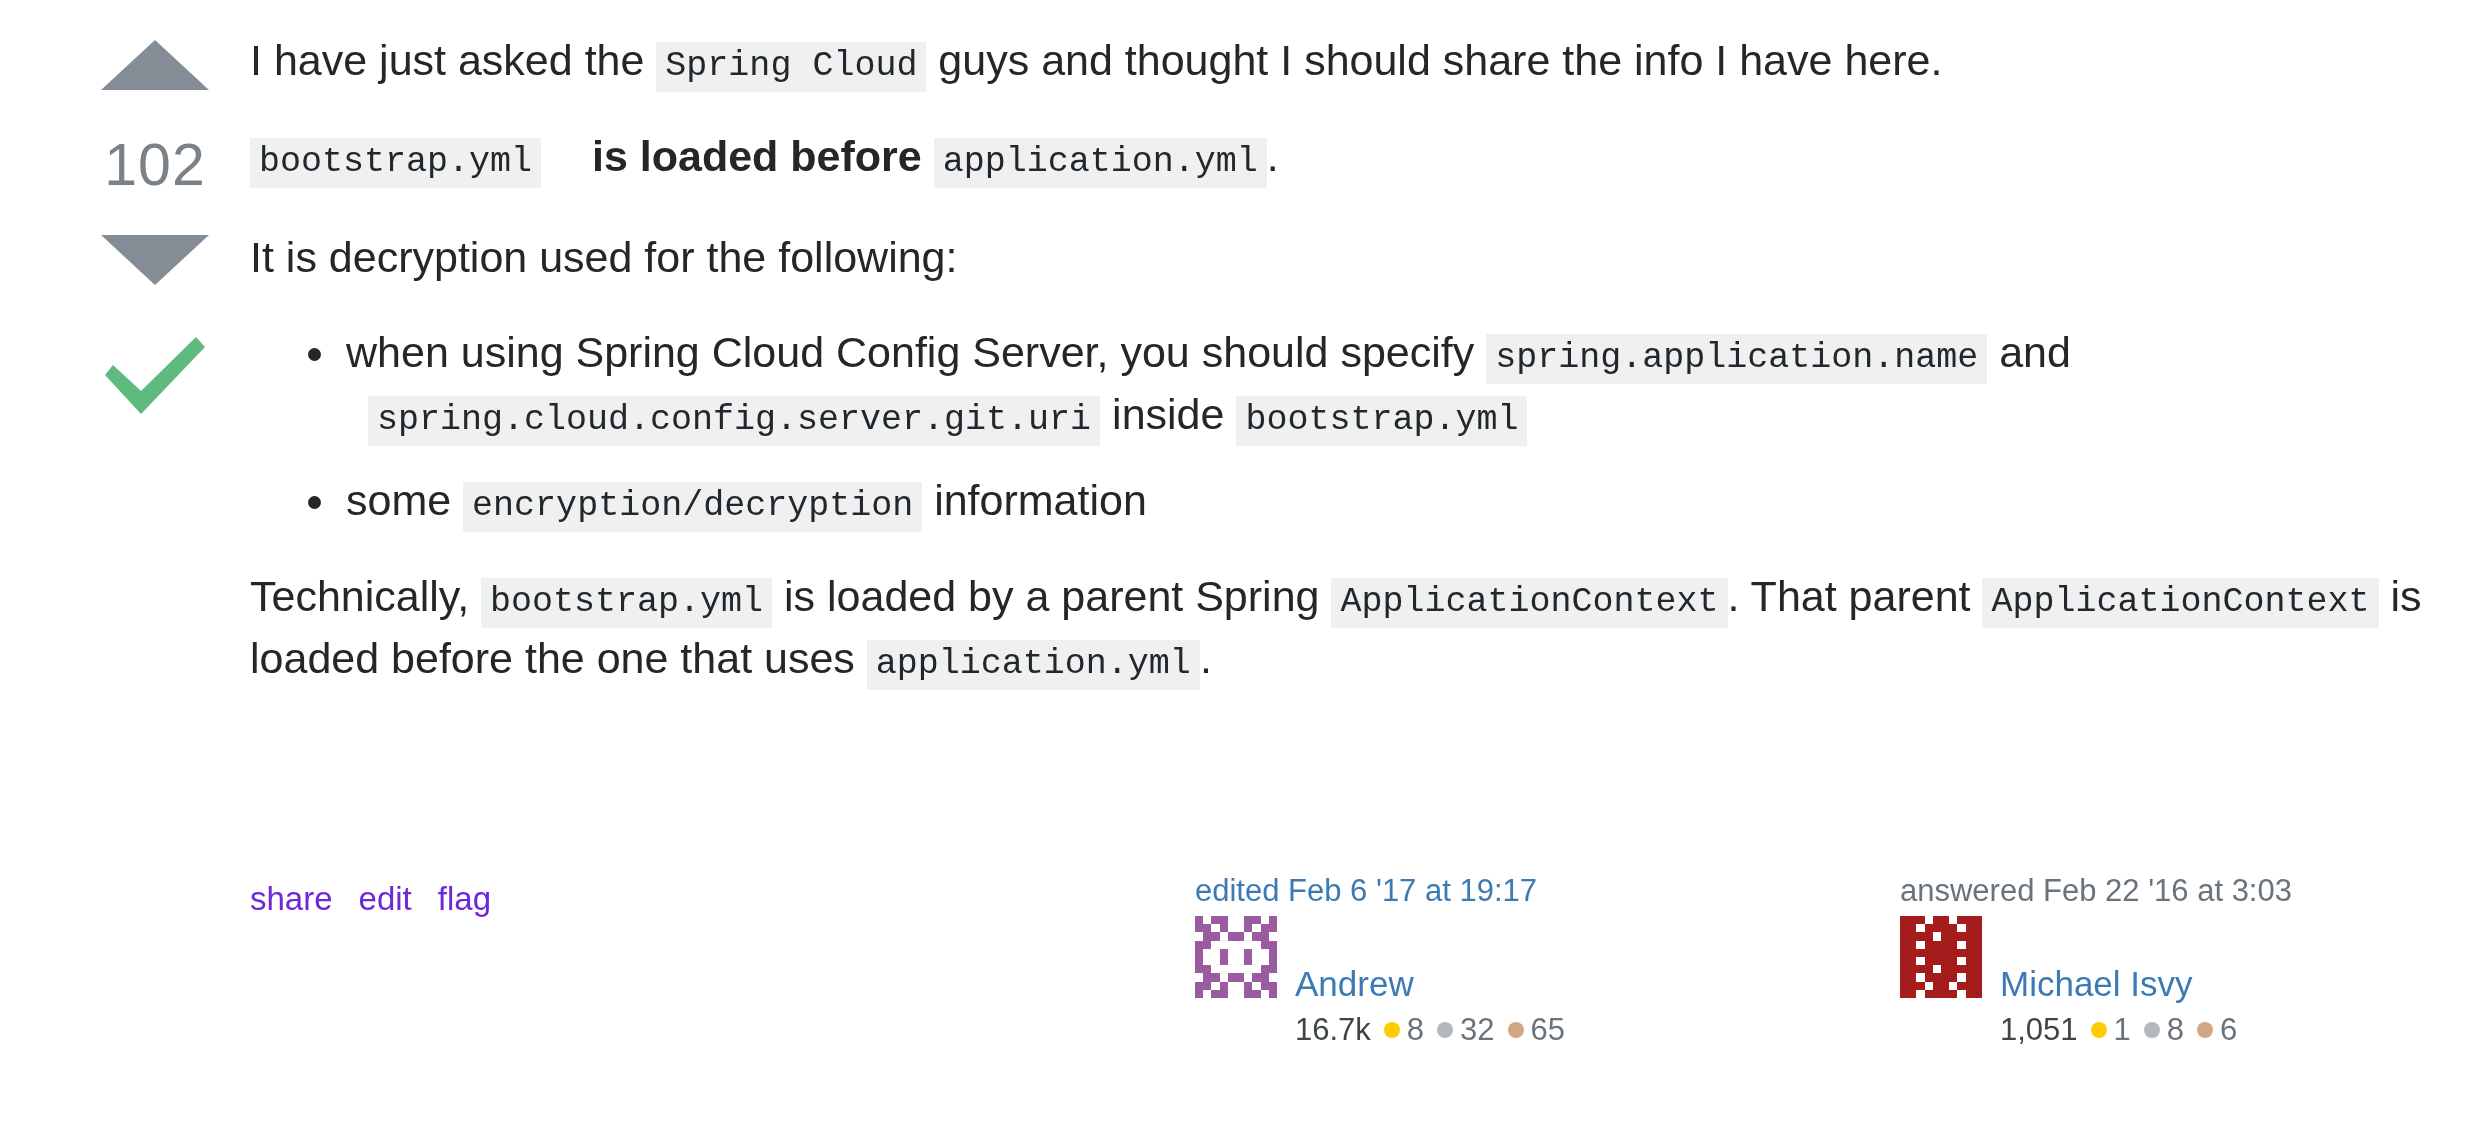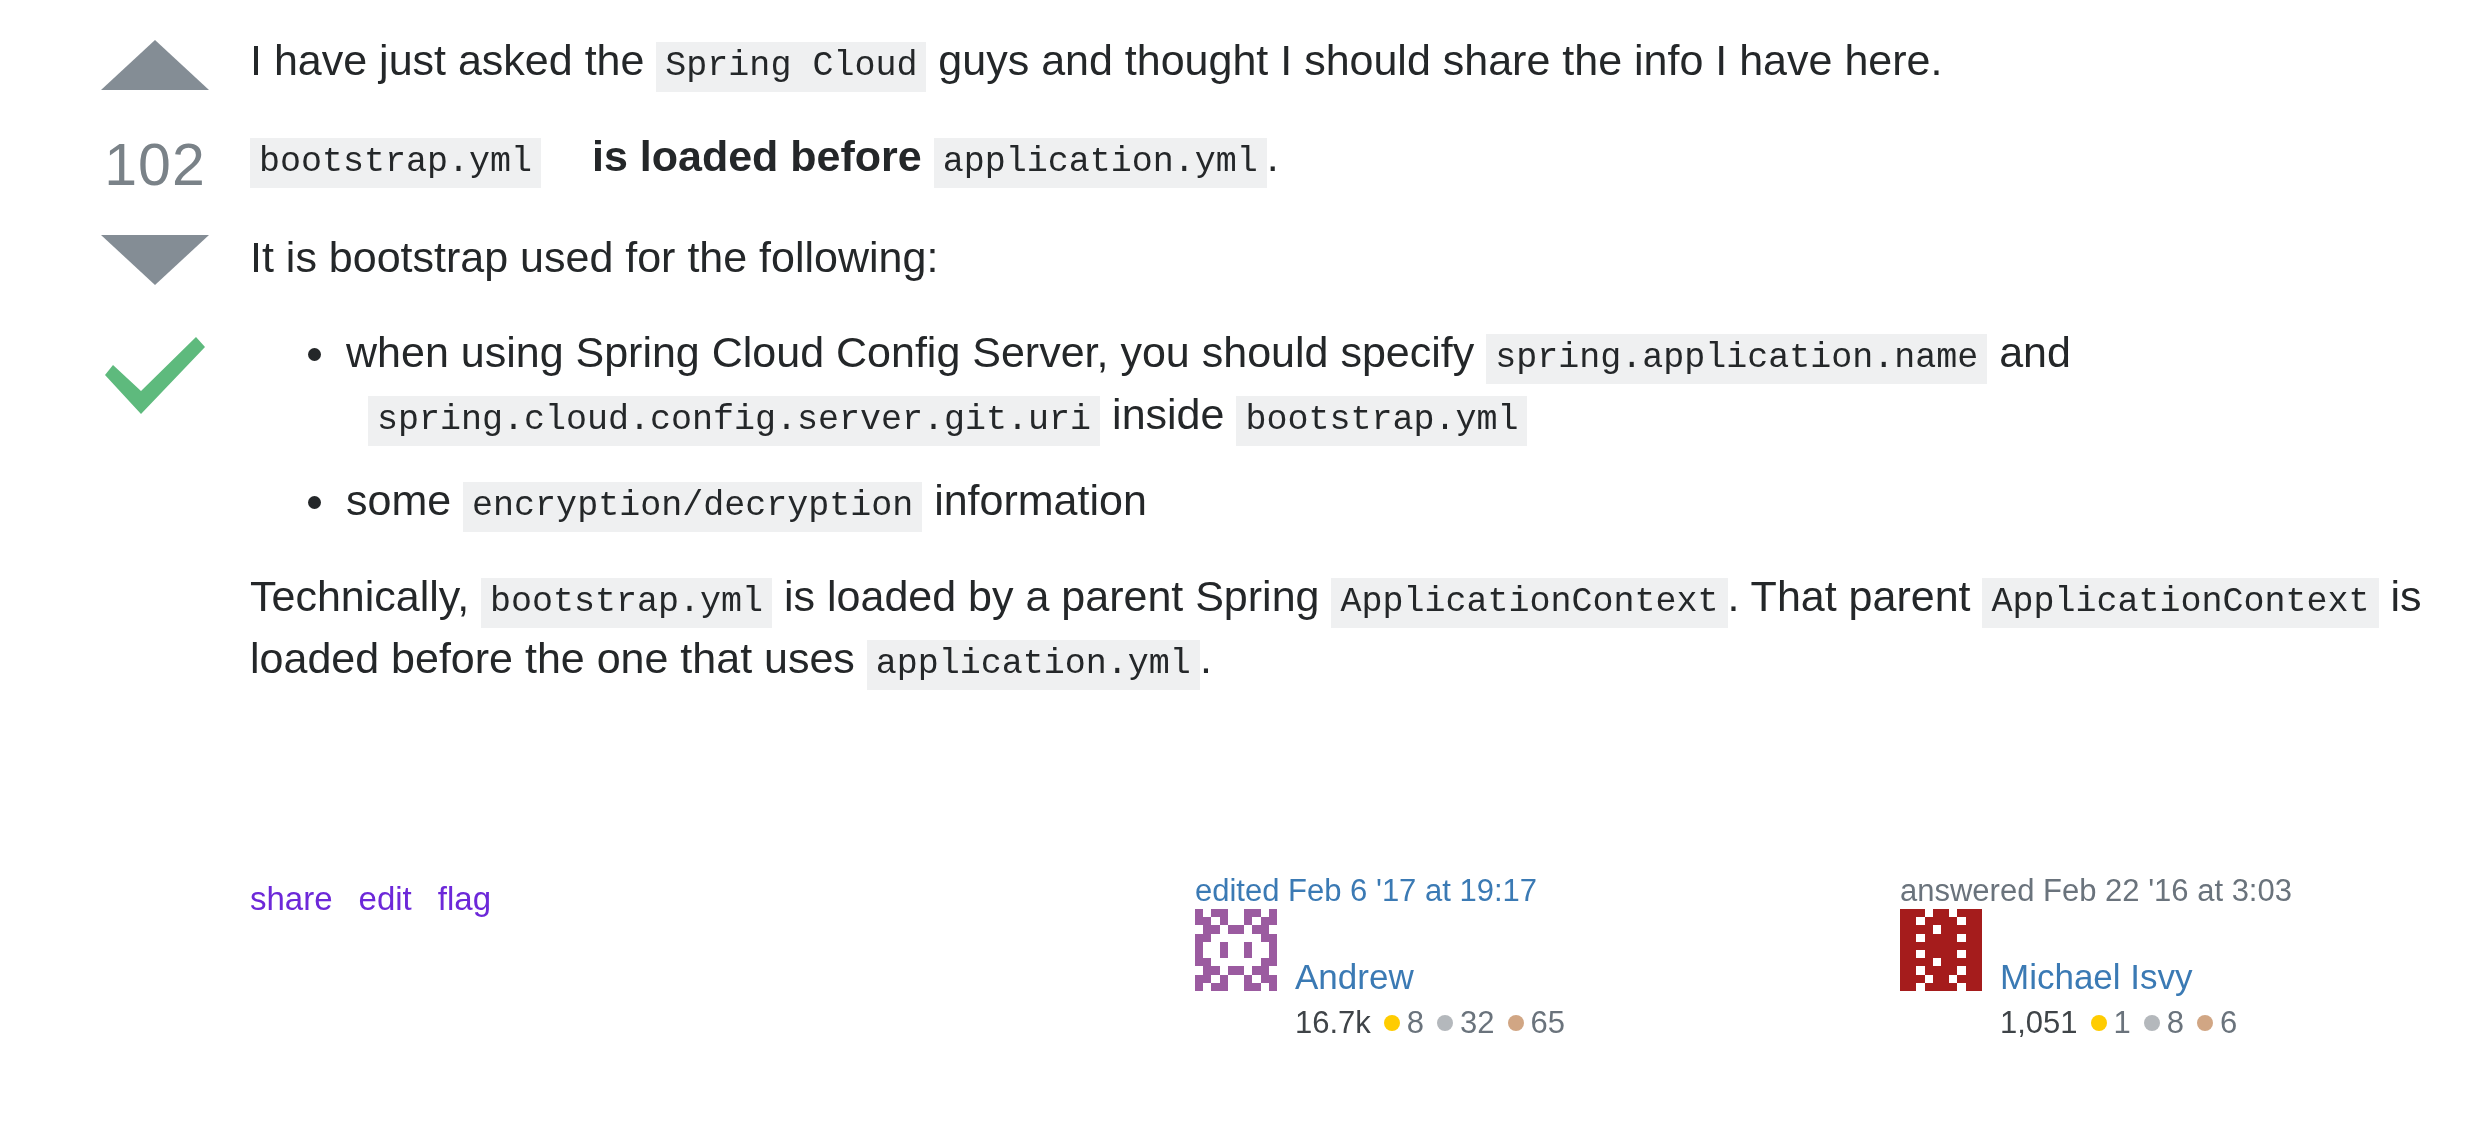--- a/index.html
+++ b/index.html
@@ -135,21 +135,21 @@
     position: absolute;
     top: 872px;
     width: 470px;
   }
   .signature.editor { left: 1195px; }
   .signature.answerer { left: 1900px; }
 
   .sig-action {
     font-size: 31px;
     line-height: 1.2;
-    margin-bottom: 0;
+    margin-bottom: 7px;
     white-space: nowrap;
   }
   .sig-action.link { color: #3b7ab4; }
   .sig-action.plain { color: #6a737c; }
 
   .sig-row {
     display: flex;
     align-items: flex-start;
   }
   .avatar {
@@ -210,21 +210,21 @@
       <polygon points="6,46 14,36 42,62 97,8 106,18 42,85" fill="#5eba7d"></polygon>
     </svg>
   </div>
 
   <div class="postcell">
 
     <p><span>I have just asked the </span><code>Spring Cloud</code><span> guys and thought I should share the info I have here.</span></p>
 
     <p class="tight"><code>bootstrap.yml</code> <span class="b">is loaded before</span> <code>application.yml</code><span>.</span></p>
 
-    <p>It is bootstrap used for the following:</p>
+    <p>It is decryption used for the following:</p>
 
     <ul class="bullets">
       <li><span>when using Spring Cloud Config Server, you should specify </span><code>spring.application.name</code><span> and </span><span class="li-indent"><code>spring.cloud.config.server.git.uri</code></span><span> inside </span><code>bootstrap.yml</code></li>
       <li><span>some </span><code>encryption/decryption</code><span> information</span></li>
     </ul>
 
     <p><span>Technically, </span><code>bootstrap.yml</code><span> is loaded by a parent Spring </span><code>ApplicationContext</code><span>. That parent </span><code>ApplicationContext</code><span> is loaded before the one that uses </span><code>application.yml</code><span>.</span></p>
 
   </div>
 

